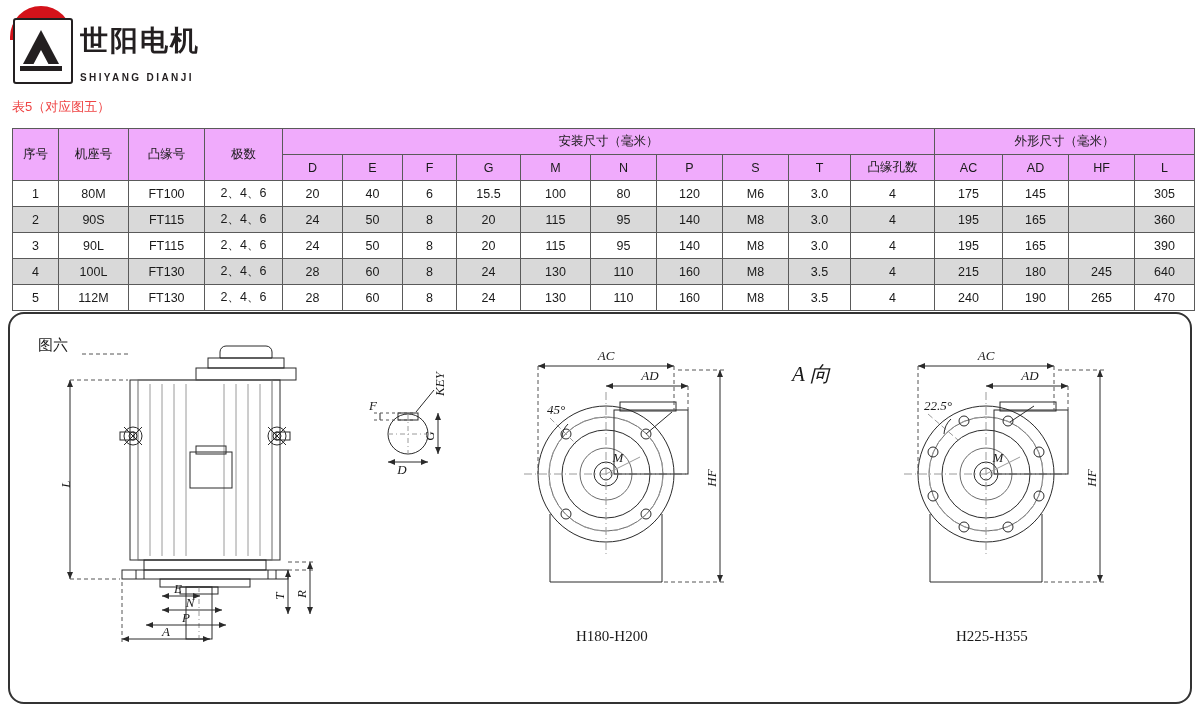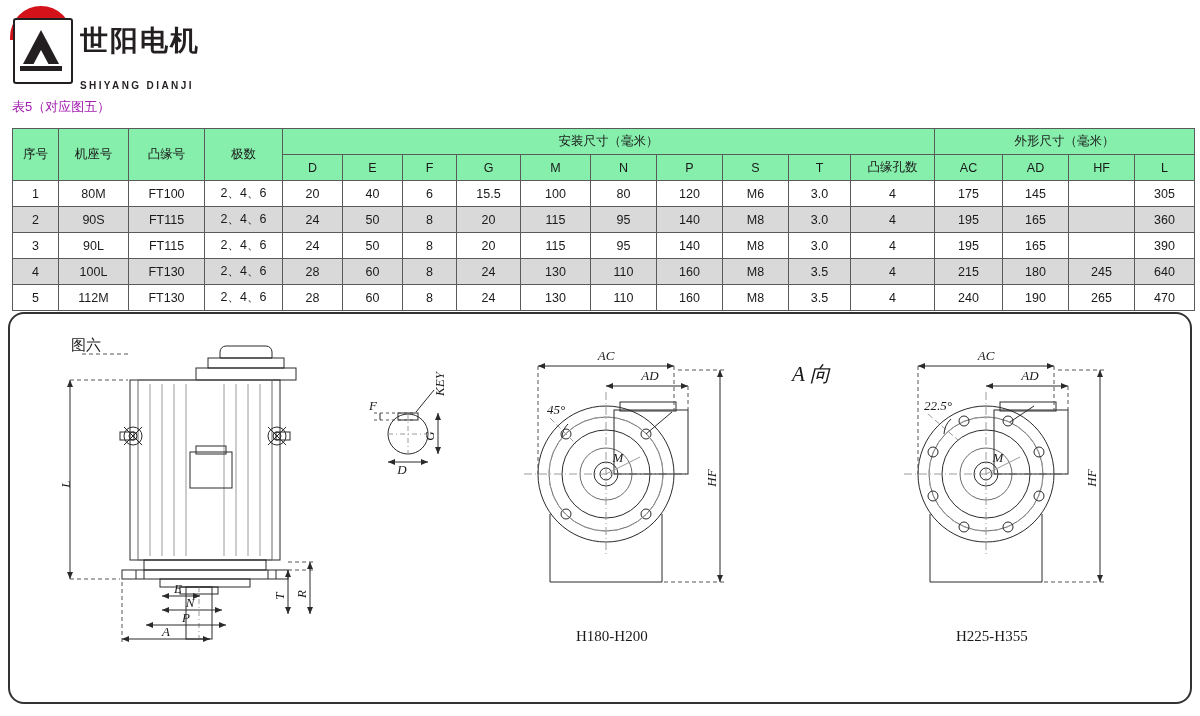--- a/index.html
+++ b/index.html
@@ -92,31 +92,31 @@
     font-size: 28px;
     font-weight: bold;
     letter-spacing: 2px;
     color: #231f20;
     font-family: "Liberation Serif", serif;
   }
   .logo-en {
     font-size: 10px;
     letter-spacing: 2.4px;
     color: #231f20;
-    margin-top: 20px;
+    margin-top: 12px;
     font-weight: bold;
   }
 
   
   .table-caption {
     position: absolute;
     left: 12px;
     top: 98px;
     font-size: 13px;
-    color: #a21caf;
+    color: #ef4444;
   }
 
   
   .spec-table {
     position: absolute;
     left: 12px;
     top: 128px;
     width: 1176px;
     border-collapse: collapse;
     font-size: 12.5px;
@@ -125,21 +125,21 @@
   .spec-table th,
   .spec-table td {
     border: 1px solid #5a5a5a;
     text-align: center;
     height: 25px;
     padding: 0 2px;
     font-weight: normal;
     color: #1a1a1a;
   }
   .spec-table thead th {
-    background: #86efac;
+    background: #f0abfc;
     font-size: 12.5px;
   }
   .spec-table tbody tr.alt td {
     background: #d9d9d9;
   }
   .spec-table tbody td {
     background: #ffffff;
   }
 
   
@@ -153,21 +153,20 @@
     border-radius: 16px;
     background: #ffffff;
     box-sizing: border-box;
   }
   .fig-label {
     position: absolute;
     left: 28px;
     top: 22px;
     font-size: 15px;
     color: #1a1a1a;
-    margin-left: 33px;
   }
   .caption-bottom {
     position: absolute;
     left: 0;
     top: 333px;
     width: 1184px;
     text-align: center;
     font-size: 17px;
     color: #1a1a1a;
   }

